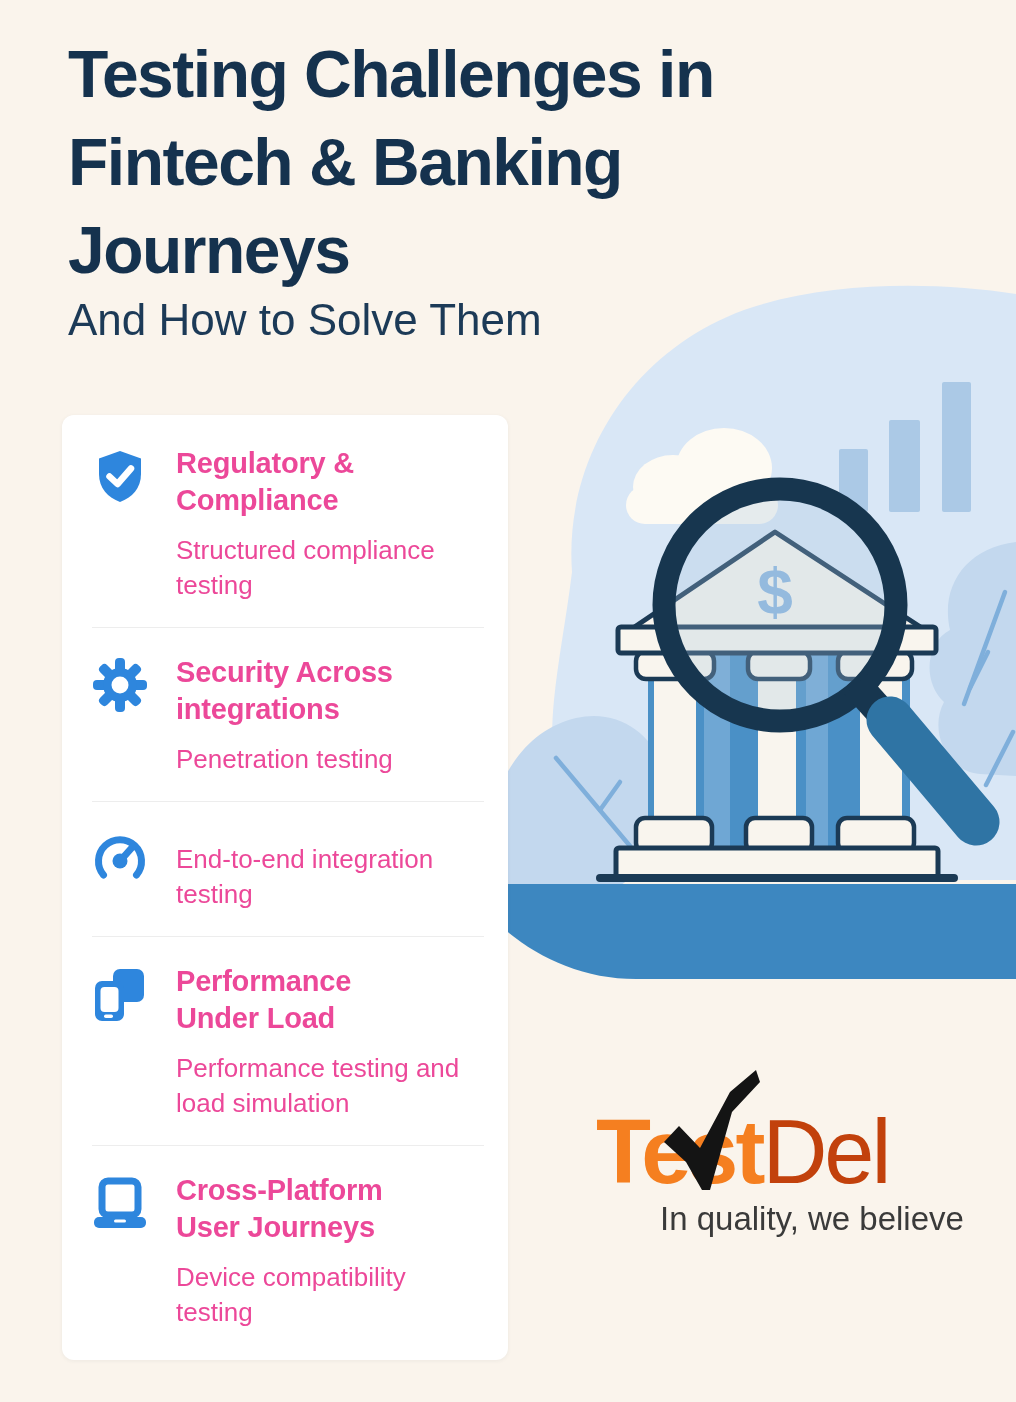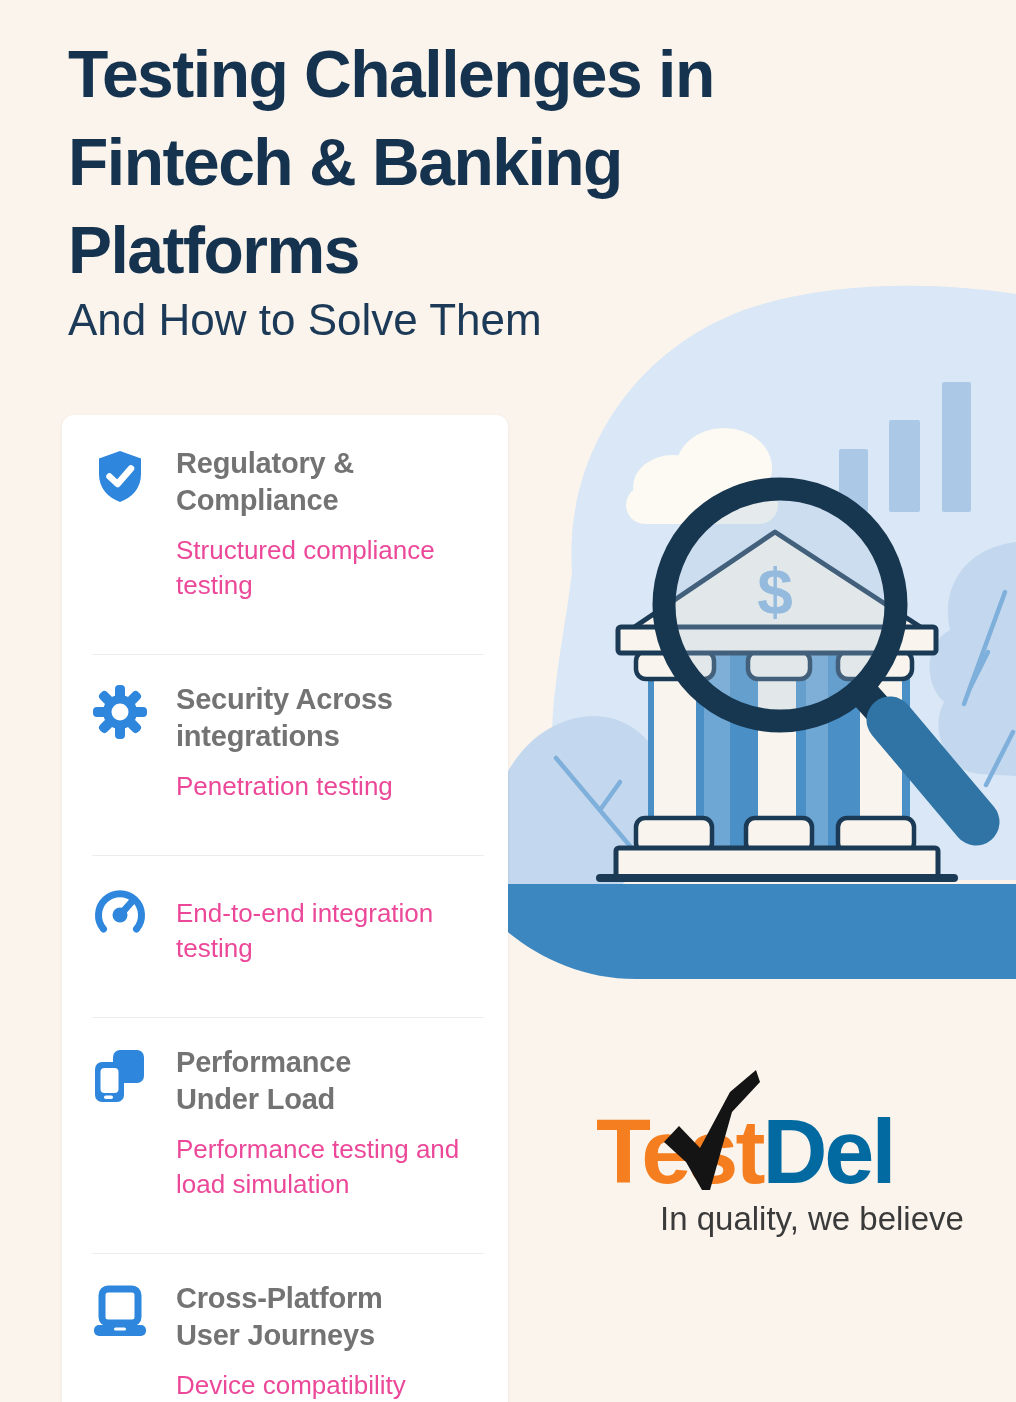--- a/index.html
+++ b/index.html
@@ -17,44 +17,44 @@
   
   .illustration { position:absolute; left:508px; top:280px; width:508px; height:860px; z-index:1; overflow:visible; }
   
   .card {
     position:absolute; left:62px; top:415px; width:446px; z-index:2;
     background:#ffffff; border-radius:12px;
     box-shadow:0 1px 4px rgba(40,50,70,.06);
     padding:4px 24px 6px 30px;
   }
   .row { display:flex; gap:26px; padding:26px 0 24px 0; }
-  .row + .row { border-top:1.5px solid #ededed;margin-top:27px; }
+  .row + .row { border-top:1.5px solid #ededed; }
   .icon-box { width:58px; flex:0 0 58px; padding-top:3px; }
   .icon-box svg { width:56px; height:56px; display:block; }
   .texts { flex:1; }
-  .item-title { font-size:29px; line-height:37px; font-weight:700; color:#737373; letter-spacing:-0.2px; }
+  .item-title { font-size:29px; line-height:37px; font-weight:700; color:#ec4899; letter-spacing:-0.2px; }
   .item-sub { margin-top:14px; font-size:26px; line-height:35px; font-weight:400; color:#ec4899; max-width:312px; }
   
   .logo { position:absolute; left:596px; top:1104px; z-index:2; width:400px; }
   .brand { position:relative; font-size:90px; line-height:96px; white-space:nowrap; }
   .brand .t1 { color:#f57f20; font-weight:600; letter-spacing:-3px; }
-  .brand .t2 { color:#0369a1; font-weight:700; letter-spacing:-3px;text-align:right; }
+  .brand .t2 { color:#c2410c; font-weight:400; letter-spacing:-3px;text-align:right; }
   .brand-check { position:absolute; left:64px; top:-40px; width:100px; height:130px; }
   .tagline { margin:0 0 0 64px; font-size:33px; line-height:38px; font-weight:500; color:#3a3a3a; }
 </style>
 </head>
 <body>
 
 <div class="page">
 
   <div class="header">
     <div class="title">
       <div>Testing Challenges in</div>
       <div>Fintech &amp; Banking</div>
-      <div>Platforms</div>
+      <div>Journeys</div>
     </div>
     <div class="subtitle">And How to Solve Them</div>
   </div>
 
   <svg class="illustration" viewBox="0 0 508 860" xmlns="http://www.w3.org/2000/svg">
 
     <path fill="#d9e7f6" d="M 64,292 C 56,180 122,72 236,30 C 322,0 430,2 508,14 L 508,600 L 98,600 C 46,560 40,480 46,420 C 50,380 58,340 64,292 Z"></path>
 
     <g fill="#fdfaf3">
       <ellipse cx="165" cy="207" rx="40" ry="32"></ellipse>

